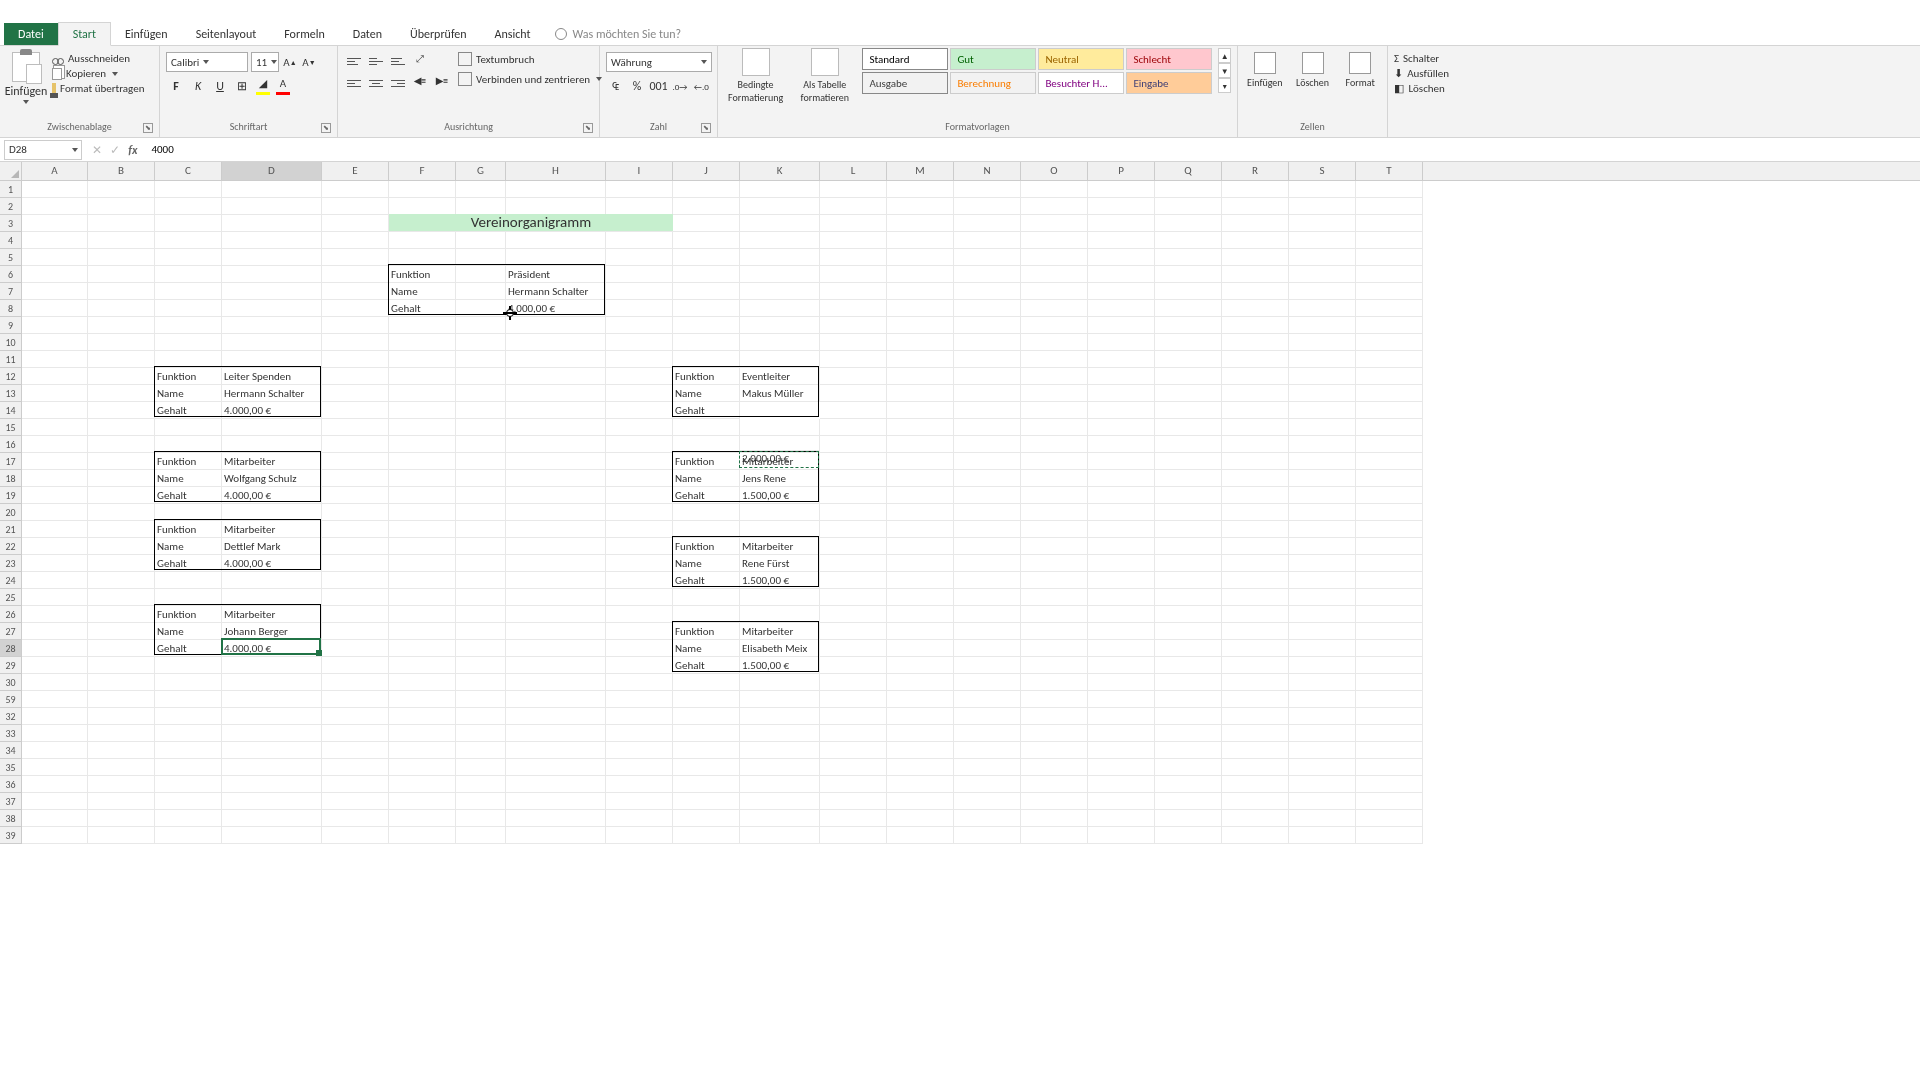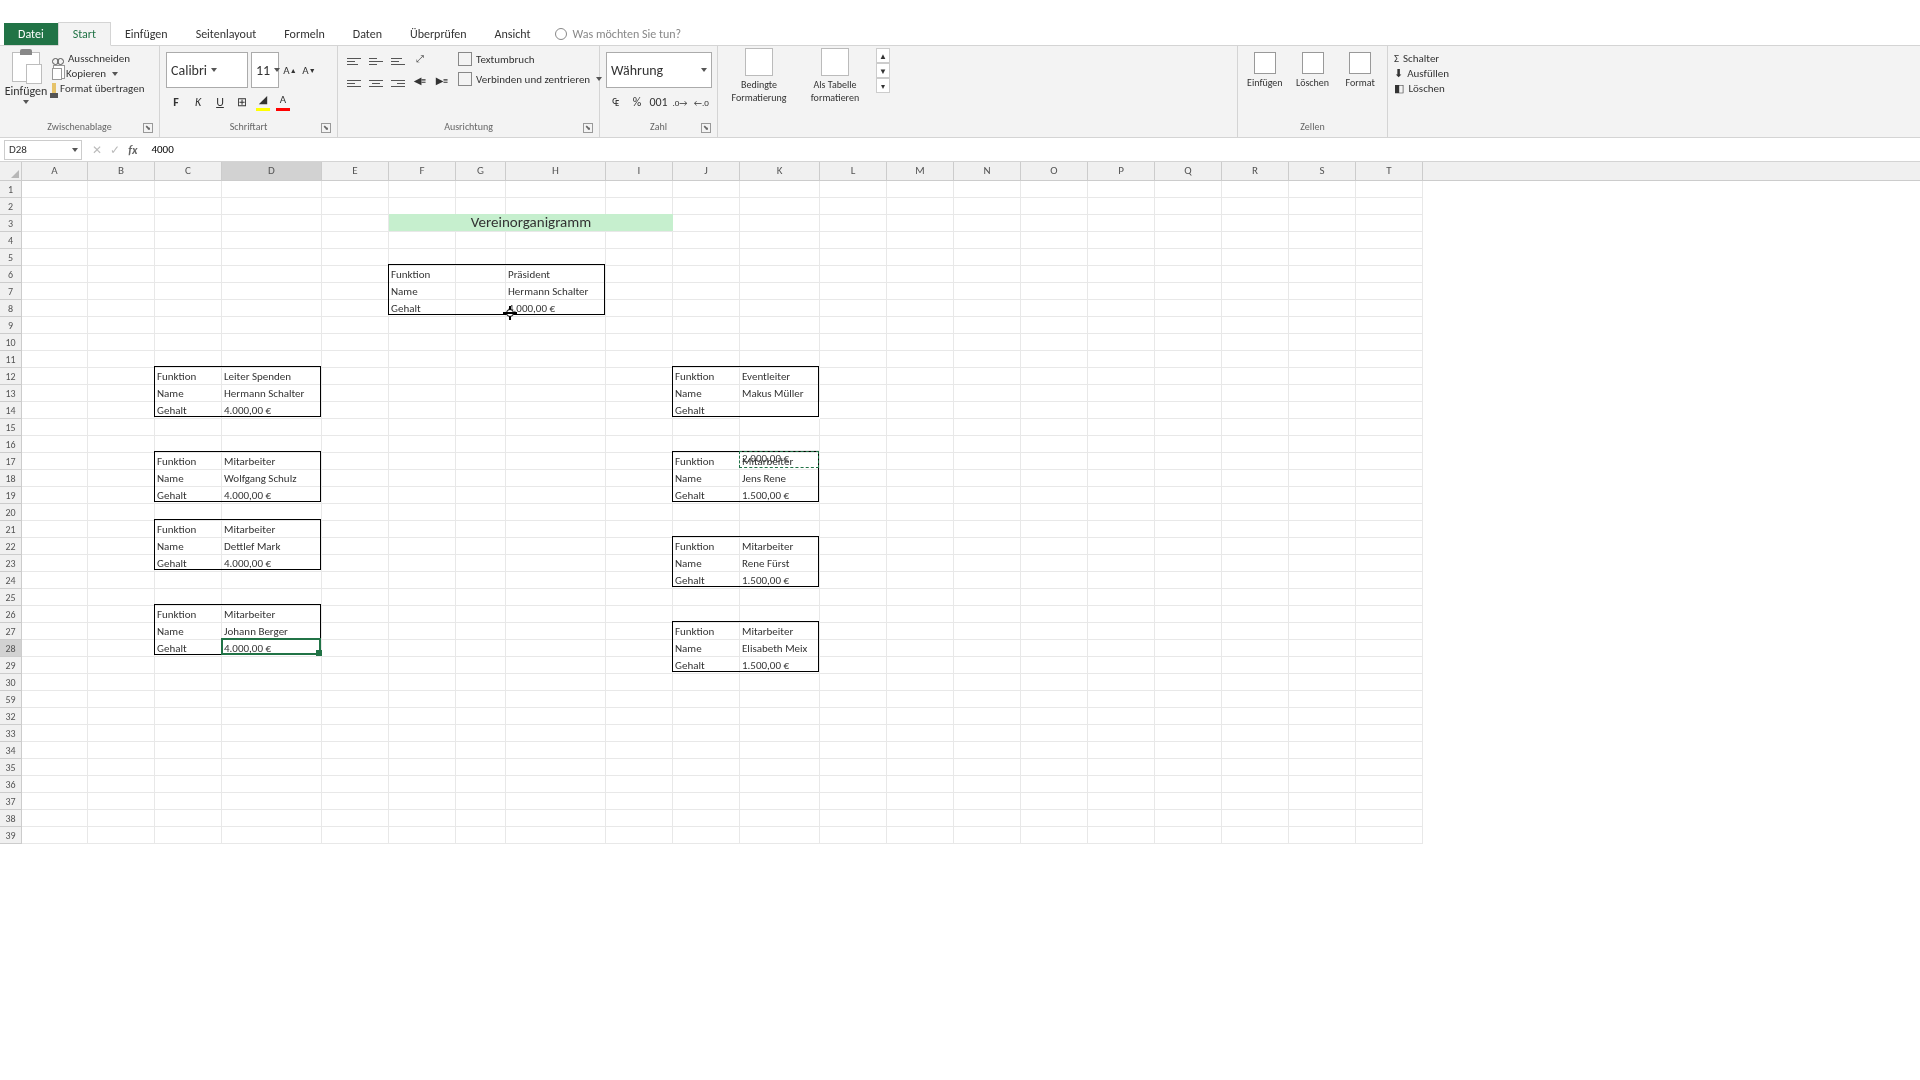--- a/index.html
+++ b/index.html
@@ -33,21 +33,21 @@
 .scissors { width: 12px; height: 12px; position: relative; }
 .scissors::before, .scissors::after { content: ""; position: absolute; width: 5px; height: 5px; border: 1px solid #555; border-radius: 50%; bottom: 0; }
 .scissors::before { left: 0; }
 .scissors::after { right: 0; }
 .copy-icn { width: 10px; height: 12px; background: #fff; border: 1px solid #999; box-shadow: 2px -2px 0 #fff, 2px -2px 0 1px #999; }
 .brush { width: 4px; height: 12px; background: #e6c36a; position: relative; }
 .brush::after { content: ""; position: absolute; bottom: -3px; left: -2px; width: 8px; height: 5px; background: #555; }
 
 
 .font-row1 { display: flex; gap: 3px; align-items: center; }
-.combo { background: #fff; border: 1px solid #ababab; height: 36px; display: flex; align-items: center; padding: 0 4px; font-size: 14px; position: relative; }
+.combo { background: #fff; border: 1px solid #ababab; height: 20px; display: flex; align-items: center; padding: 0 4px; font-size: 11px; position: relative; }
 .combo .arrow { margin-left: 4px; border-left: 3px solid transparent; border-right: 3px solid transparent; border-top: 4px solid #555; }
 .font-name { width: 82px; }
 .font-size { width: 28px; }
 .step-btn { width: 16px; height: 20px; border: 1px solid transparent; display: flex; align-items: center; justify-content: center; font-size: 11px; cursor: pointer; }
 .font-row2 { display: flex; gap: 2px; align-items: center; margin-top: 4px; }
 .fbtn { width: 20px; height: 20px; display: flex; align-items: center; justify-content: center; cursor: pointer; font-size: 12px; }
 .fbtn.bold { font-weight: bold; }
 .fbtn.italic { font-style: italic; }
 .fbtn.underline { text-decoration: underline; }
 .color-strip { width: 18px; height: 18px; position: relative; text-align: center; font-size: 11px; }
@@ -264,26 +264,37 @@
   <div class="group" style="width:520px">
     <div class="styles-body">
       <div class="cf-btn">
           <div class="cf-icon"></div>
           <span>Bedingte Formatierung</span>
         </div>
       <div class="cf-btn">
           <div class="cf-icon"></div>
           <span>Als Tabelle formatieren</span>
         </div>
+      <div class="style-gallery" id="style-gallery">
+          <div class="style-cell" style="background: rgb(255, 255, 255); color: rgb(0, 0, 0); border: 1px solid rgb(136, 136, 136);">Standard</div>
+          <div class="style-cell" style="background: rgb(198, 239, 206); color: rgb(0, 97, 0);">Gut</div>
+          <div class="style-cell" style="background: rgb(255, 235, 156); color: rgb(156, 101, 0);">Neutral</div>
+          <div class="style-cell" style="background: rgb(255, 199, 206); color: rgb(156, 0, 6);">Schlecht</div>
+          <div class="style-cell" style="background: rgb(242, 242, 242); color: rgb(63, 63, 63); border: 1px solid rgb(136, 136, 136);">Ausgabe</div>
+          <div class="style-cell" style="background: rgb(242, 242, 242); color: rgb(250, 125, 0);">Berechnung</div>
+          <div class="style-cell" style="background: rgb(255, 255, 255); color: rgb(128, 0, 128);">Besuchter H...</div>
+          <div class="style-cell" style="background: rgb(255, 204, 153); color: rgb(63, 63, 118);">Eingabe</div>
+        </div>
       <div class="sg-scroll">
         <div>▲</div>
         <div>▼</div>
         <div>▾</div>
       </div>
     </div>
+    <div class="group-label"><span>Formatvorlagen</span></div>
   </div>
 
   <div class="group" style="width:150px">
     <div class="group-body">
       <div class="bigbtn">
           <div class="bigicn"></div>
           <span>Einfügen</span>
         </div>
       <div class="bigbtn">
           <div class="bigicn"></div>

